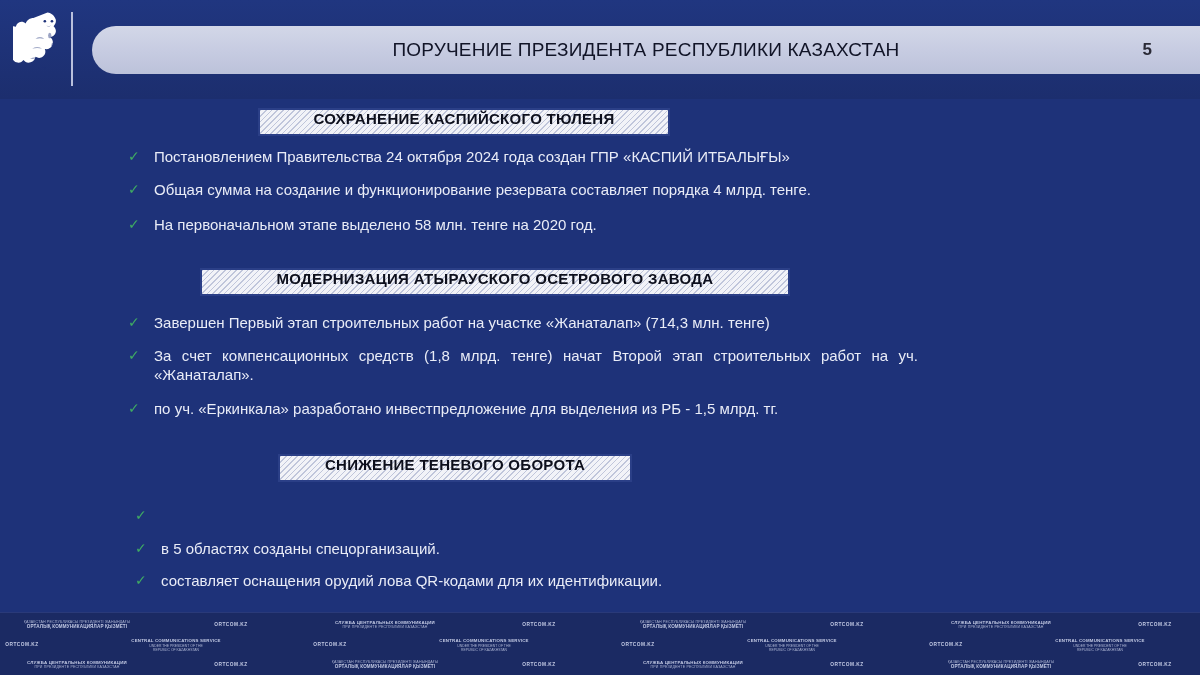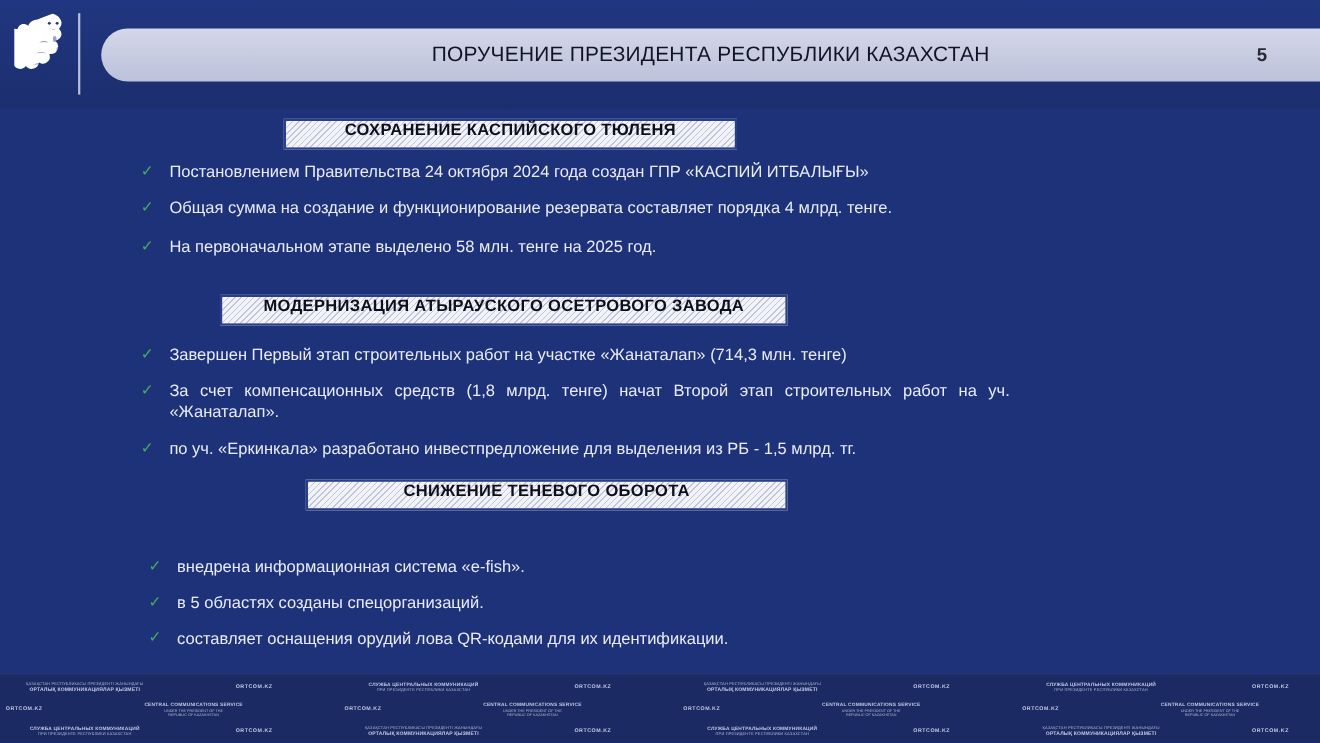--- a/index.html
+++ b/index.html
@@ -53,22 +53,22 @@
         rgba(255,255,255,0) 4px);
     border:2px solid #2b3f87;
     display:flex;align-items:flex-start;justify-content:center;
     box-sizing:border-box;
   }
   .chip span{
     font-size:15px;font-weight:bold;color:#0d0f1c;letter-spacing:.3px;
     white-space:nowrap;
   }
   #chip-1{left:258px;top:108px;width:412px;}
-  #chip-2{left:200px;top:268px;width:516px;}
-  #chip-3{left:278px;top:436px;width:438px;}
+  #chip-2{left:200px;top:268px;width:590px;}
+  #chip-3{left:278px;top:454px;width:354px;}
 
   
   .bullet{
     position:absolute;display:flex;align-items:flex-start;
   }
   .check{
     flex:0 0 auto;width:16px;margin-right:10px;
     color:#3faa63;font-size:14px;line-height:18px;
     font-family:"DejaVu Sans", sans-serif;
   }
@@ -153,21 +153,21 @@
 <div class="bullet" id="b1-0">
   <span class="check">✓</span>
   <span class="btext">Постановлением Правительства 24 октября 2024 года  создан ГПР «КАСПИЙ ИТБАЛЫҒЫ»</span>
 </div>
 <div class="bullet" id="b1-1">
   <span class="check">✓</span>
   <span class="btext">Общая сумма на создание и функционирование резервата составляет порядка 4 млрд. тенге.</span>
 </div>
 <div class="bullet" id="b1-2">
   <span class="check">✓</span>
-  <span class="btext">На первоначальном этапе выделено 58 млн. тенге на 2025 год.</span>
+  <span class="btext">На первоначальном этапе выделено 58 млн. тенге на 2020 год.</span>
 </div>
 
 <div class="chip" id="chip-2">
   <span>МОДЕРНИЗАЦИЯ АТЫРАУСКОГО ОСЕТРОВОГО ЗАВОДА</span>
 </div>
 
 <div class="bullet" id="b2-0">
   <span class="check">✓</span>
   <span class="btext">Завершен Первый этап строительных работ на участке «Жанаталап» (714,3 млн. тенге)</span>
 </div>
@@ -179,21 +179,20 @@
   <span class="check">✓</span>
   <span class="btext">по уч. «Еркинкала» разработано инвестпредложение для выделения из РБ - 1,5 млрд. тг.</span>
 </div>
 
 <div class="chip" id="chip-3">
   <span>СНИЖЕНИЕ ТЕНЕВОГО ОБОРОТА</span>
 </div>
 
 <div class="bullet" id="b3-0">
   <span class="check">✓</span>
-  <span class="btext">внедрена информационная система «e-fish».</span>
 </div>
 <div class="bullet" id="b3-1">
   <span class="check">✓</span>
   <span class="btext">в 5 областях созданы спецорганизаций.</span>
 </div>
 <div class="bullet" id="b3-2">
   <span class="check">✓</span>
   <span class="btext">составляет оснащения орудий лова QR-кодами для их идентификации.</span>
 </div>
 

